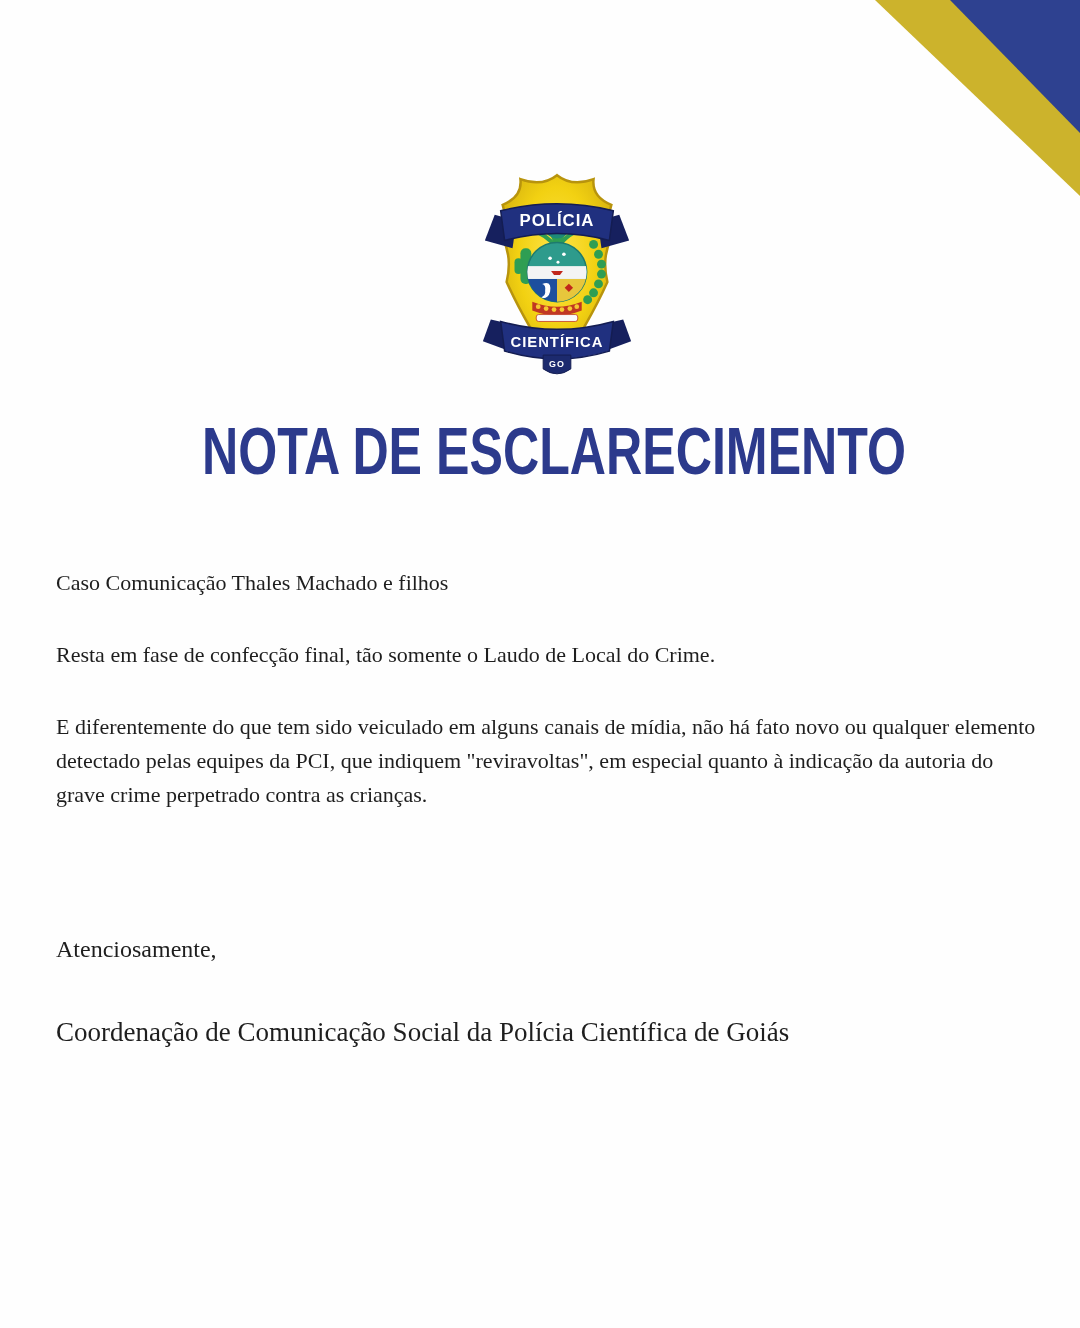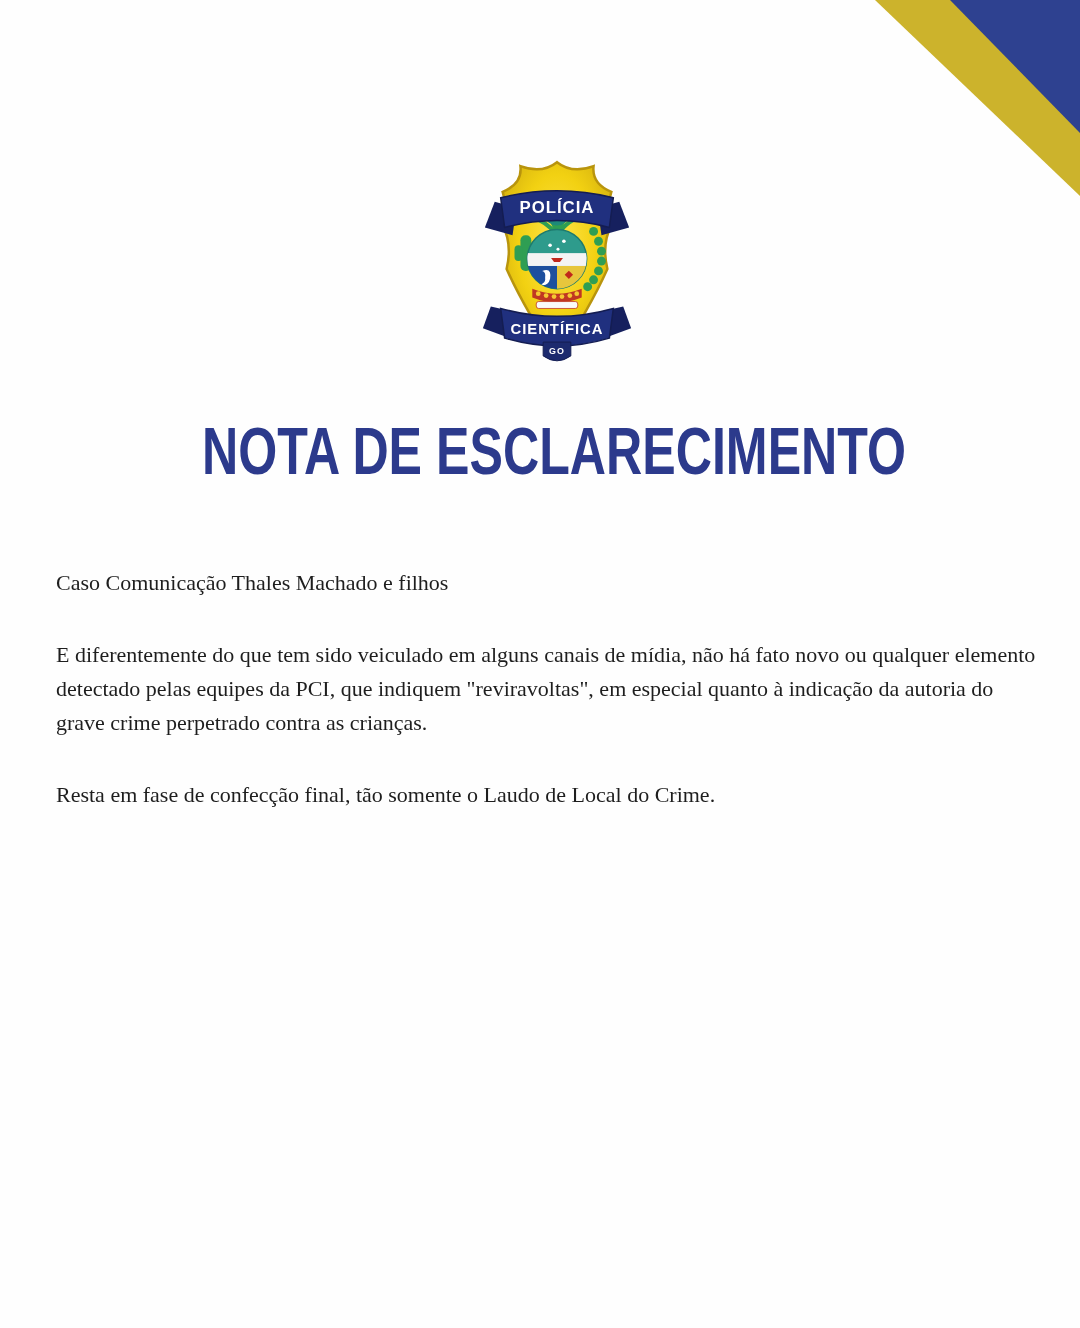--- a/index.html
+++ b/index.html
@@ -5,21 +5,21 @@
   html,body{margin:0;padding:0;background:#e9e9e9;}
   .page{
     position:relative;
     width:1080px;height:1328px;
     margin:0 auto;
     background:#fefefe;
     overflow:hidden;
     font-family:"Liberation Serif", serif;
   }
   .corner{position:absolute;top:0;right:0;display:block;}
-  .badge{position:absolute;left:473px;top:148px;width:168px;height:230px;}
+  .badge{position:absolute;left:473px;top:161px;width:168px;height:230px;}
   .badge svg{display:block;width:100%;height:100%;}
   .badge-banner-text{
     font-family:"Liberation Sans", sans-serif;
     font-weight:bold;fill:#ffffff;letter-spacing:1px;
   }
   .title{
     position:absolute;left:0;top:416px;width:100%;
     margin:0;text-align:center;
     font-family:"Liberation Sans", sans-serif;
     font-weight:800;font-size:66px;line-height:70px;
@@ -128,17 +128,19 @@
         <path d="M71,194 H99 V208 Q85,218 71,208 Z" fill="#1c2a6e" stroke="#141d52" stroke-width="1"></path>
         <text x="85" y="206" text-anchor="middle" class="badge-banner-text" font-size="9">GO</text>
       </g>
     </svg>
   </div>
 
   <h1 class="title">NOTA DE ESCLARECIMENTO</h1>
 
   <div class="body-text">
     <p>Caso Comunicação Thales Machado e filhos</p>
+    <p>Resta em fase de confecção final, tão somente o Laudo de Local do Crime.</p>
     <p>E diferentemente do que tem sido veiculado em alguns canais de mídia, não há fato novo ou qualquer elemento detectado pelas equipes da PCI, que indiquem "reviravoltas", em especial quanto à indicação da autoria do grave crime perpetrado contra as crianças.</p>
-    <p>Resta em fase de confecção final, tão somente o Laudo de Local do Crime.</p>
+    <p class="closing">Atenciosamente,</p>
+    <p class="signature">Coordenação de Comunicação Social da Polícia Científica de Goiás</p>
   </div>
 
 </div>
 
 </body></html>

